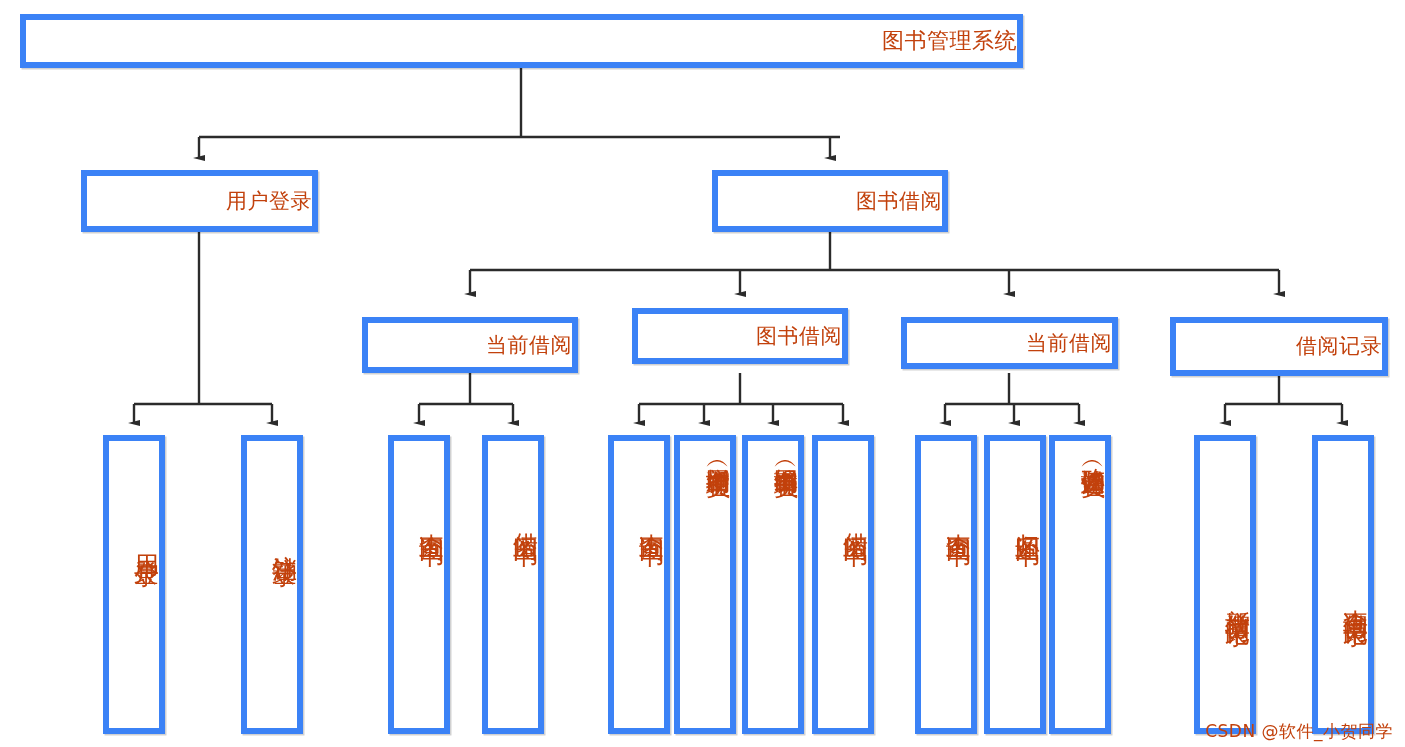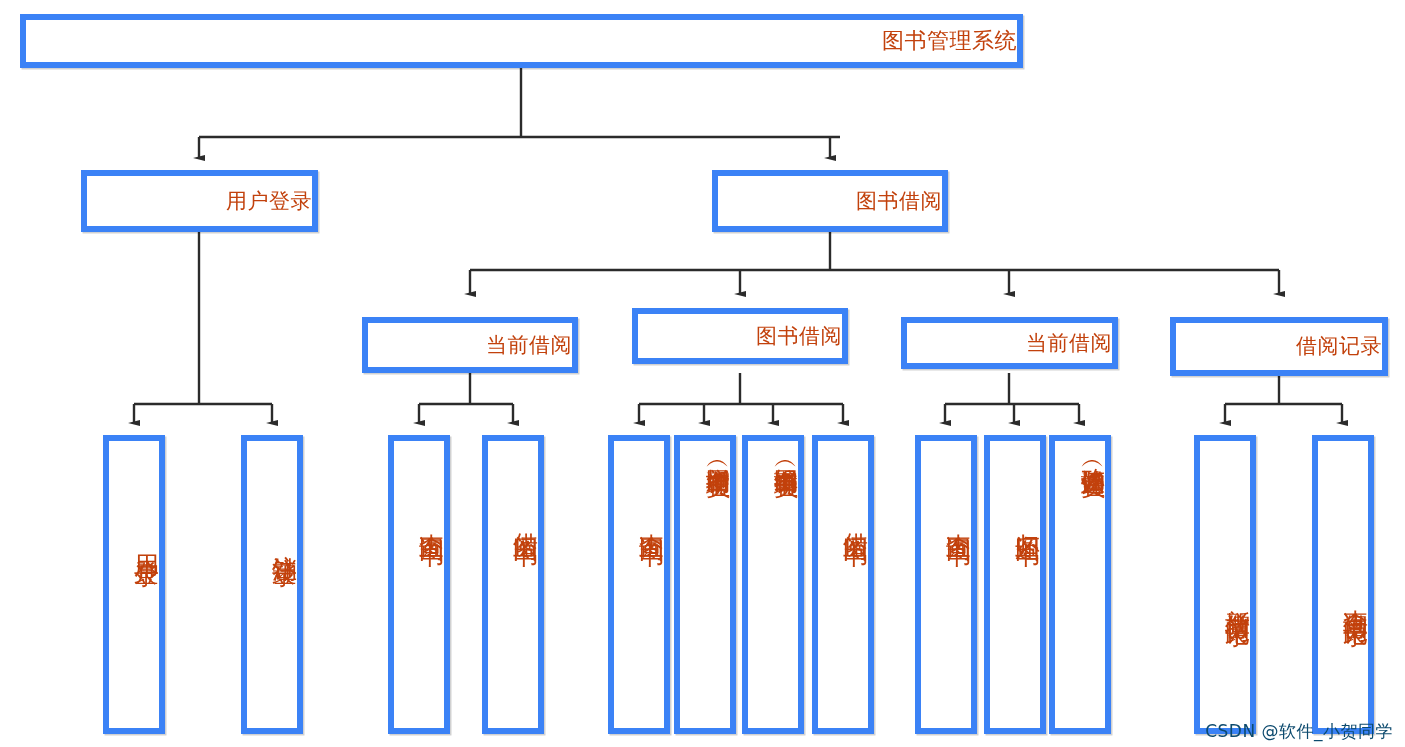--- a/index.html
+++ b/index.html
@@ -71,21 +71,21 @@
     padding-top: 64px;
   }
   .node.vert.mid3 .lbl {
     padding-top: 140px;
   }
   .watermark {
     position: absolute;
     right: 12px;
     bottom: 4px;
     font-size: 17px;
-    color: #0c4a6e;
+    color: #c2410c;
     letter-spacing: 0.5px;
     z-index: 5;
     white-space: nowrap;
     margin-left: 15px;
   }
 </style>
 </head>
 <body>
 
 <div id="canvas">

